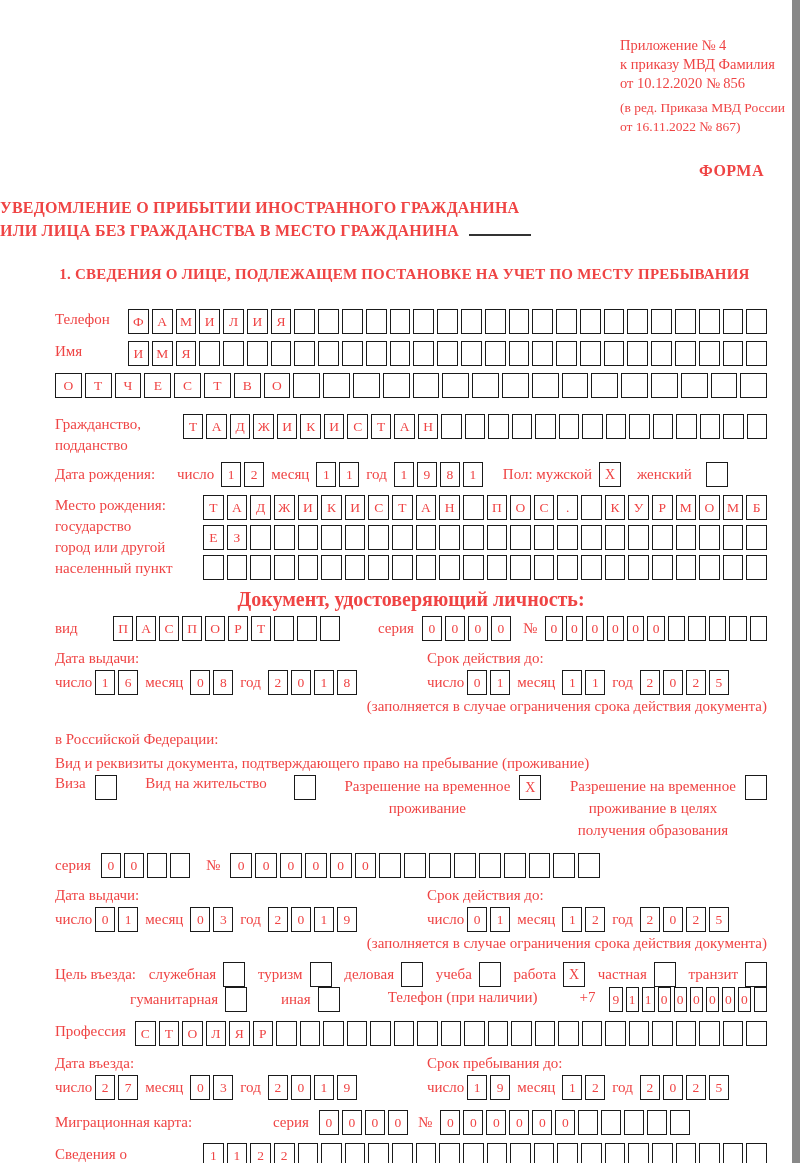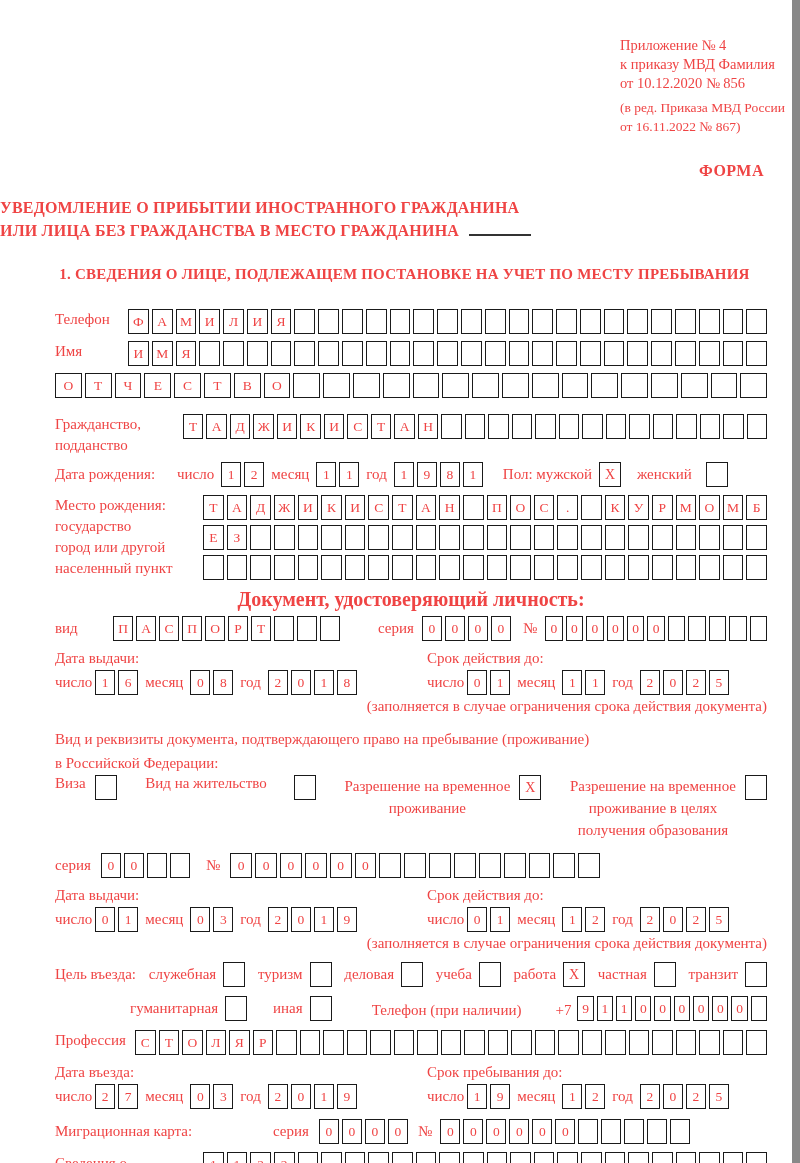--- a/index.html
+++ b/index.html
@@ -45,21 +45,21 @@
   .dline{display:flex;margin-top:3px;}
   .fnote{font-size:15px;text-align:right;margin-top:3px;}
 
   .intro{font-size:15px;margin-top:12px;line-height:24px;}
 
   .optrow{display:flex;justify-content:space-between;font-size:15px;}
   .opt{display:flex;align-items:flex-start;gap:9px;}
   .opt .lines{text-align:center;line-height:22px;}
   .purpose{display:flex;justify-content:space-between;align-items:center;margin-top:10px;font-size:15px;}
   .pair{display:flex;align-items:center;gap:7px;}
-  .line2{display:flex;align-items:flex-end;margin-top:9px;font-size:15px;padding-left:75px;}
+  .line2{display:flex;align-items:flex-start;margin-top:0;font-size:15px;padding-left:75px;gap:8px;}
 
   .rep{display:flex;margin-top:8px;}
   .rep .labels{width:148px;flex:none;font-size:15px;line-height:22.5px;}
   .rep .rows{flex:1;display:flex;flex-direction:column;gap:6px;}
 </style>
 </head>
 <body>
 
 <div class="page">
 
@@ -413,22 +413,22 @@
                 <span class="cell">2</span>
                 <span class="cell">5</span>
               </div>
           </div>
         </div>
       </div>
     </div>
     <div class="fnote">(заполняется в случае ограничения срока действия документа)</div>
 
     <div class="intro">
+      <div>в Российской Федерации:</div>
       <div>Вид и реквизиты документа, подтверждающего право на пребывание (проживание)</div>
-      <div>в Российской Федерации:</div>
     </div>
 
     <div class="optrow">
       <div class="opt">
         <span>Виза</span>
         <span class="box"></span>
       </div>
       <div class="opt">
         <span>Вид на жительство</span>
         <span class="box" style="margin-left:18px;"></span>

